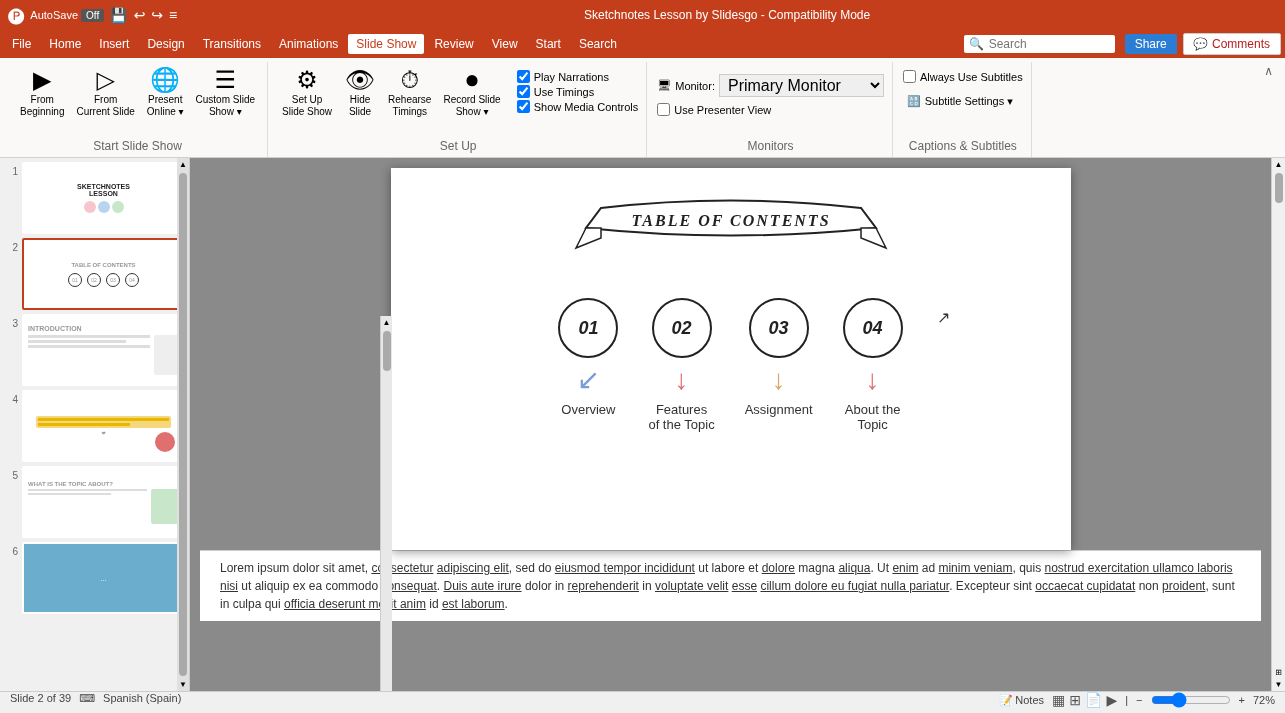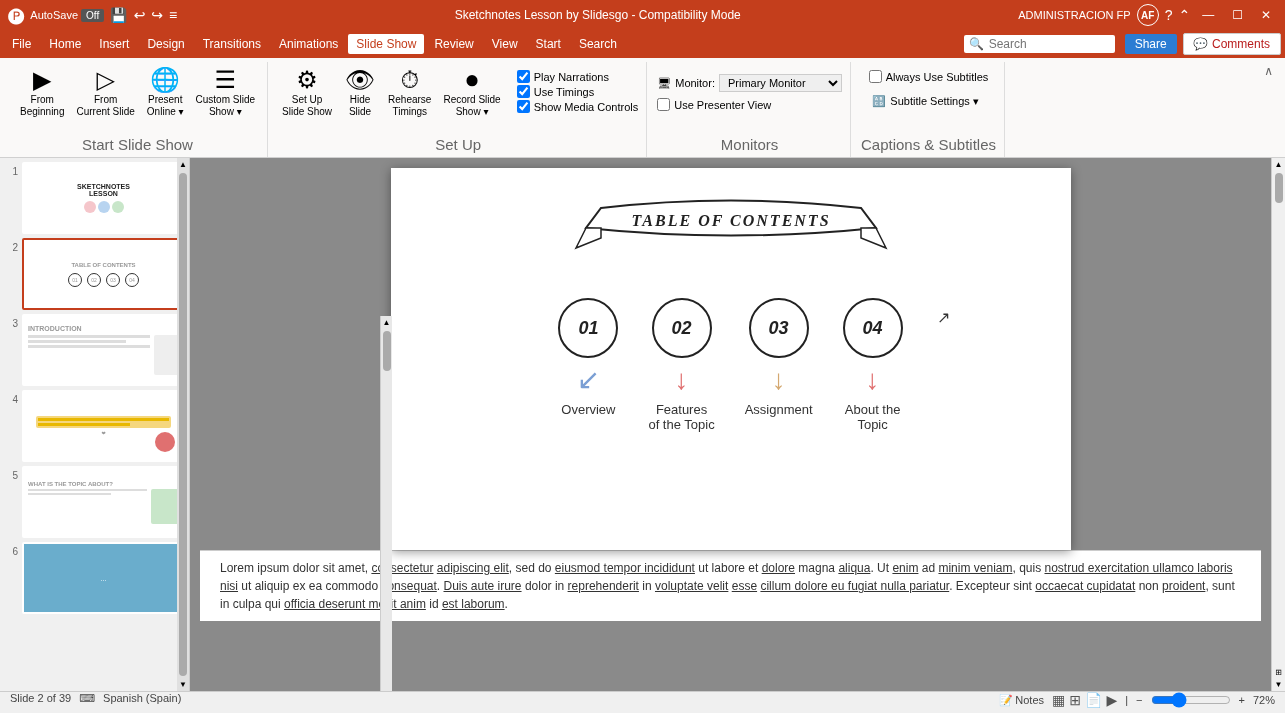--- a/index.html
+++ b/index.html
@@ -70,21 +70,21 @@
     }
     .ribbon-group:last-child { border-right: none; }
     .ribbon-group-buttons {
       display: flex;
       align-items: flex-start;
       gap: 4px;
       flex: 1;
       padding-top: 4px;
     }
     .ribbon-group-label {
-      font-size: 15px;
+      font-size: 12px;
       color: #666;
       padding: 2px 0 4px 0;
     }
     .ribbon-btn {
       display: flex;
       flex-direction: column;
       align-items: center;
       cursor: pointer;
       padding: 2px 4px;
       border-radius: 3px;
@@ -102,21 +102,21 @@
       padding: 2px 4px;
       border-radius: 3px;
       gap: 4px;
       font-size: 11px;
       white-space: nowrap;
     }
     .ribbon-small-col { display: flex; flex-direction: column; gap: 2px; padding-top: 4px; }
     .checkbox-row { display: flex; align-items: center; gap: 4px; font-size: 11px; }
     .checkbox-row input { width: 13px; height: 13px; }
     .monitor-row { display: flex; align-items: center; gap: 4px; font-size: 11px; padding-top: 4px; }
-    .monitor-select { font-size: 11px; border: 1px solid #ccc; padding: 1px 4px; }
+    .monitor-select { font-size: 16px; border: 1px solid #ccc; padding: 1px 4px; }
     .monitor-col { display: flex; flex-direction: column; gap: 6px; padding-top: 4px; }
     .subtitle-row { display: flex; align-items: center; gap: 4px; font-size: 11px; }
     .subtitle-row input[type=checkbox] { width: 13px; height: 13px; }
 
     
     #main {
       display: flex;
       height: calc(713px - 30px - 28px - 100px - 22px);
     }
 
@@ -272,29 +272,20 @@
     <div style="display:flex;align-items:center;gap:3px;font-size:11px;">
       <span>AutoSave</span>
       <span class="autosave-badge autosave-off">Off</span>
     </div>
     <span style="font-size:14px;">💾</span>
     <span style="font-size:14px;">↩</span>
     <span style="font-size:14px;">↪</span>
     <span style="font-size:14px;">≡</span>
   </div>
   <div id="title-bar-center">Sketchnotes Lesson by Slidesgo - Compatibility Mode</div>
-  <div id="title-bar-right">
-    <span style="font-size:11px;">ADMINISTRACION FP</span>
-    <div class="user-badge">AF</div>
-    <span style="font-size:14px;">?</span>
-    <span style="font-size:14px;">⌃</span>
-    <span class="win-ctrl">—</span>
-    <span class="win-ctrl">☐</span>
-    <span class="win-ctrl">✕</span>
-  </div>
 </div>
 
 <div id="menu-bar">
   <span class="menu-item">File</span>
   <span class="menu-item">Home</span>
   <span class="menu-item">Insert</span>
   <span class="menu-item">Design</span>
   <span class="menu-item">Transitions</span>
   <span class="menu-item">Animations</span>
   <span class="menu-item active">Slide Show</span>

